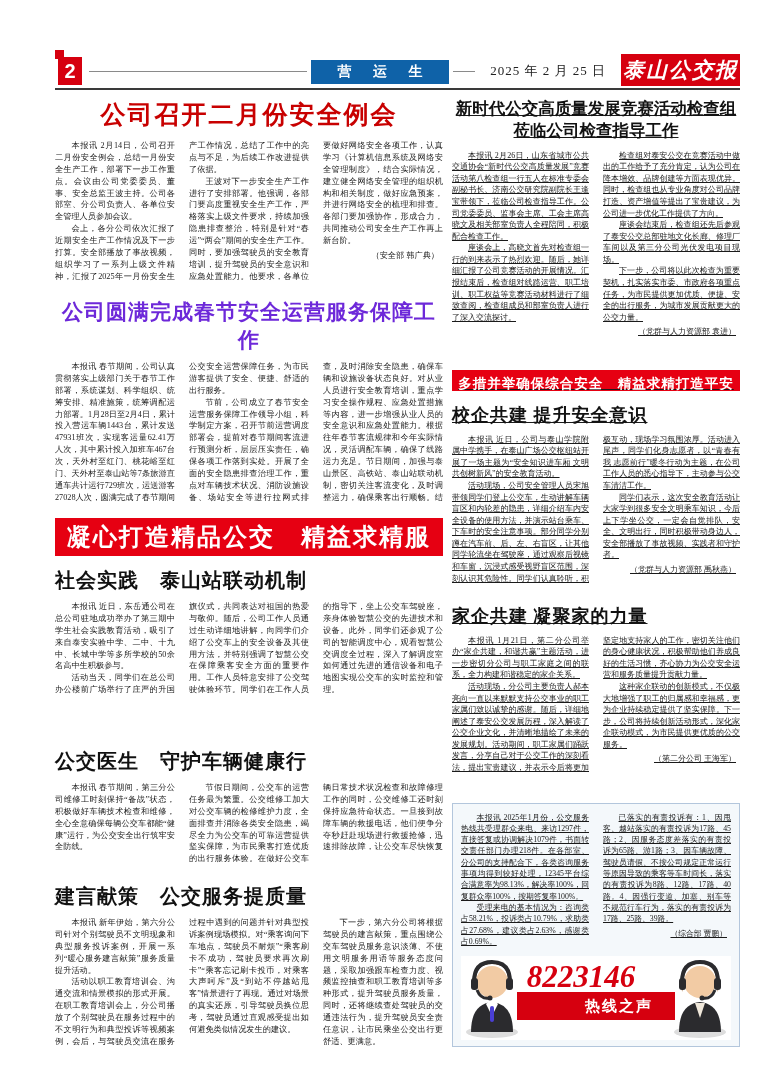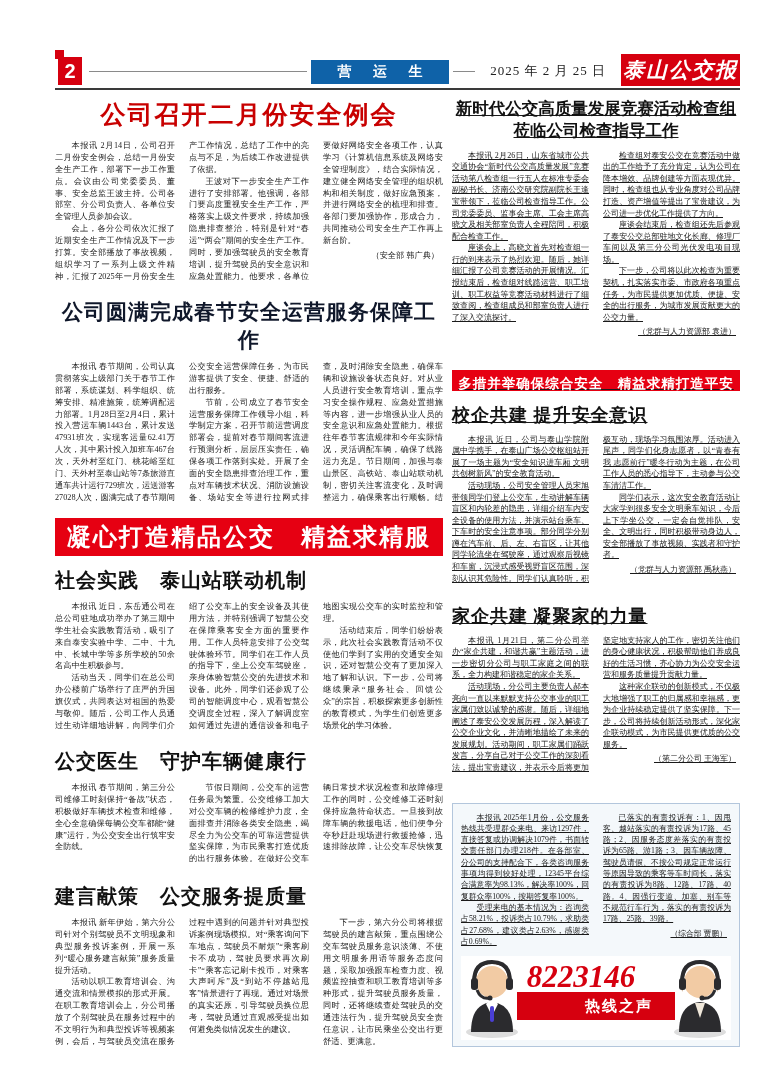--- a/index.html
+++ b/index.html
@@ -22,21 +22,21 @@
     font:13px/26px "Liberation Serif",serif; color:#222; letter-spacing:1px; }
   .paper-logo { position:absolute; left:566px; top:4px; width:119px; height:32px; background:#d6000f;
     color:#fff; text-align:center; font:bold italic 21px/32px "Liberation Serif",serif; letter-spacing:2px; }
   .head-rule { position:absolute; left:55px; top:88px; width:685px; height:2px; background:#3a3a3a; }
 
   
   .col-left  { position:absolute; left:55px;  top:94px; width:388px; }
   .col-right { position:absolute; left:452px; top:94px; width:288px;text-decoration:underline; }
 
   h2.t-red  { color:#c80000; text-align:center; font-size:25px; letter-spacing:2px; margin:4px 0 9px; }
-  h2.t-blk  { color:#0f172a; text-align:center; font-size:21px; letter-spacing:1px; margin:12px 0 7px; }
+  h2.t-blk  { color:#6d28d9; text-align:center; font-size:21px; letter-spacing:1px; margin:12px 0 7px; }
   h2.t-mid  { color:#111; font-size:20px; letter-spacing:1px; margin:11px 0 7px; }
   .col-right h2.t-top { color:#111; text-align:center; font-size:16.5px; line-height:1.35; margin:4px 0 7px; }
   .col-right h2.t-mid { font-size:18px; margin:12px 0 7px; }
 
   .body3 { column-count:3; column-gap:14px; text-align:justify; font-size:8.2px; line-height:1.45;
     overflow:hidden; }
   .body2 { column-count:2; column-gap:14px; text-align:justify; font-size:8px; line-height:1.45;
     overflow:hidden; }
   .body3 p, .body2 p { text-indent:2em; }
   p.byline { text-indent:0; text-align:right; padding-right:4px; margin-top:3px; }
@@ -100,21 +100,20 @@
       </div>
     </article>
 
     <div class="banner banner-l">凝心打造精品公交　精益求精服务提质</div>
 
     <article>
       <h2 class="t-mid">社会实践　泰山站联动机制</h2>
       <div class="body3 h-a3">
         <p>本报讯 近日，东岳通公司在总公司驻地成功举办了第三期中学生社会实践教育活动，吸引了来自泰安实验中学、二中、十九中、长城中学等多所学校的50余名高中生积极参与。</p>
         <p>活动当天，同学们在总公司办公楼前广场举行了庄严的升国旗仪式，共同表达对祖国的热爱与敬仰。随后，公司工作人员通过生动详细地讲解，向同学们介绍了公交车上的安全设备及其使用方法，并特别强调了智慧公交在保障乘客安全方面的重要作用。工作人员特意安排了公交驾驶体验环节。同学们在工作人员的指导下，坐上公交车驾驶座，亲身体验智慧公交的先进技术和设备。此外，同学们还参观了公司的智能调度中心，观看智慧公交调度全过程，深入了解调度室如何通过先进的通信设备和电子地图实现公交车的实时监控和管理。</p>
-        <p>活动结束后，同学们纷纷表示，此次社会实践教育活动不仅使他们学到了实用的交通安全知识，还对智慧公交有了更加深入地了解和认识。下一步，公司将继续秉承“服务社会、回馈公众”的宗旨，积极探索更多创新性的教育模式，为学生们创造更多场景化的学习体验。</p>
 
       </div>
     </article>
 
     <article>
       <h2 class="t-mid">公交医生　守护车辆健康行</h2>
       <div class="body3 h-a4">
         <p>本报讯 春节期间，第三分公司维修工时刻保持“备战”状态，积极做好车辆技术检查和维修，全心全意确保每辆公交车都能“健康”运行，为公交安全出行筑牢安全防线。</p>
         <p>节假日期间，公交车的运营任务最为繁重。公交维修工加大对公交车辆的检修维护力度，全面排查并消除各类安全隐患，竭尽全力为公交车的可靠运营提供坚实保障，为市民乘客打造优质的出行服务体验。在做好公交车辆日常技术状况检查和故障修理工作的同时，公交维修工还时刻保持应急待命状态。一旦接到故障车辆的救援电话，他们便争分夺秒赶赴现场进行救援抢修，迅速排除故障，让公交车尽快恢复上线运营，保障市民出行不受影响。</p>
 

